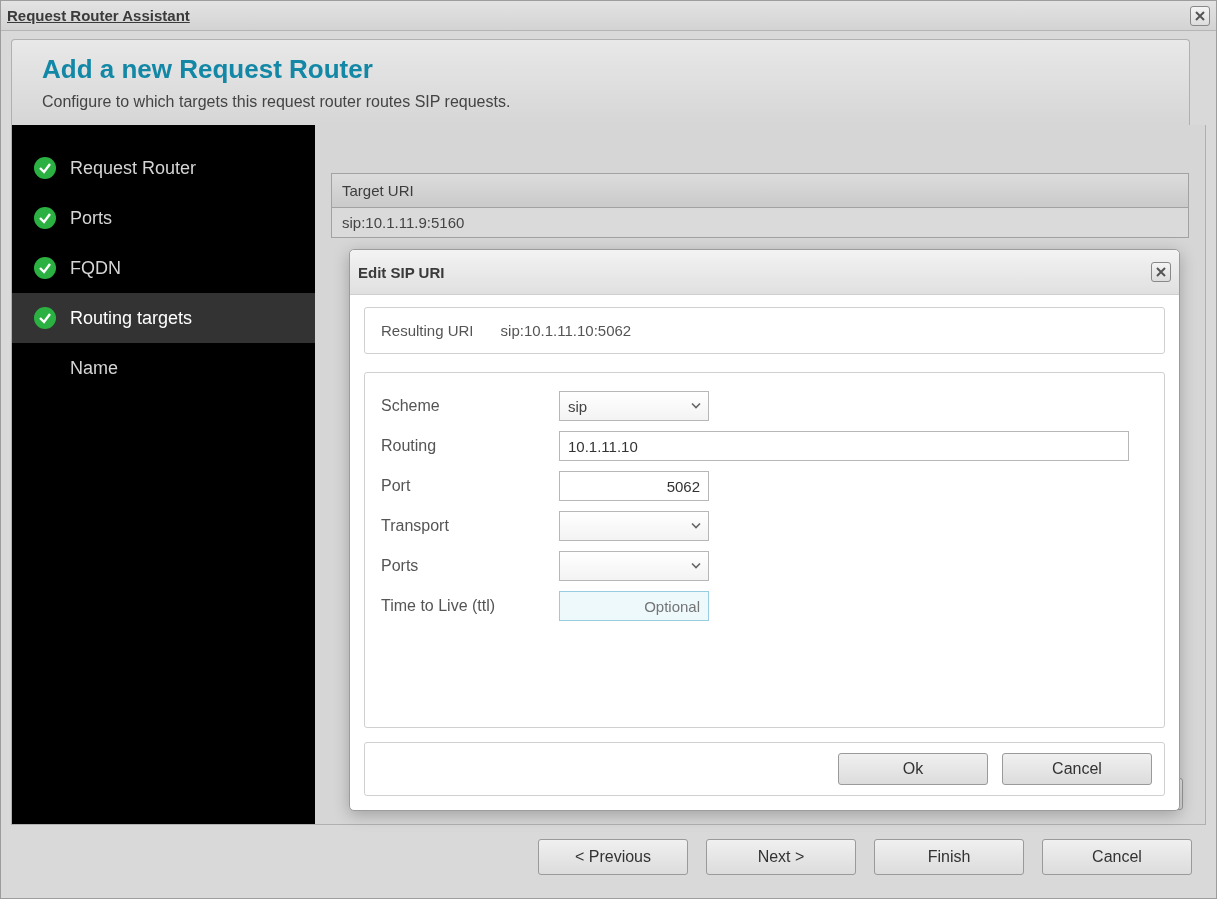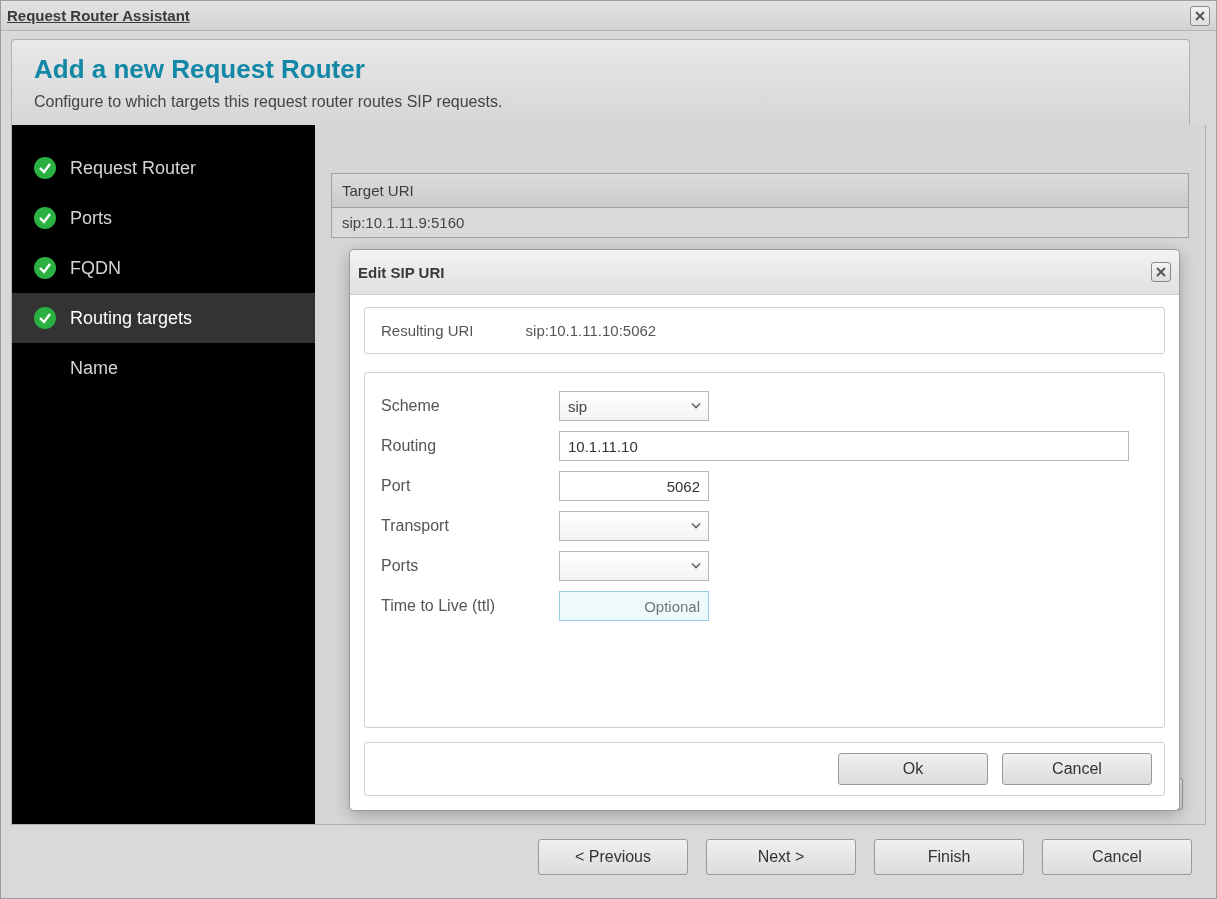--- a/index.html
+++ b/index.html
@@ -50,21 +50,21 @@
   }
   .close-btn svg { width: 12px; height: 12px; }
 
   
   .header-area {
     margin: 8px 26px 0 10px;
     background: linear-gradient(#e8e8e8, #d6d6d6);
     border: 1px solid #b0b0b0;
     border-bottom: none;
     border-radius: 4px 4px 0 0;
-    padding: 14px 22px;
+    padding: 14px 30px;
   }
   .header-area h1 {
     margin: 0 0 8px 0;
     font-size: 26px;
     font-weight: bold;
     color: #1287a6;
   }
   .header-area .subtitle {
     margin: 0;
     font-size: 16px;
@@ -193,21 +193,21 @@
     color: #3a3a3a;
   }
   .modal-body {
     padding: 12px 14px 14px 14px;
   }
   .result-box {
     border: 1px solid #d0d0d0;
     border-radius: 3px;
     padding: 14px 16px;
     display: flex;
-    gap: 52px;
+    gap: 27px;
     color: #555;
     margin-bottom: 18px;
   }
   .form-area {
     border: 1px solid #d0d0d0;
     border-radius: 3px;
     padding: 18px 16px 96px 16px;
   }
   .form-row {
     display: flex;

